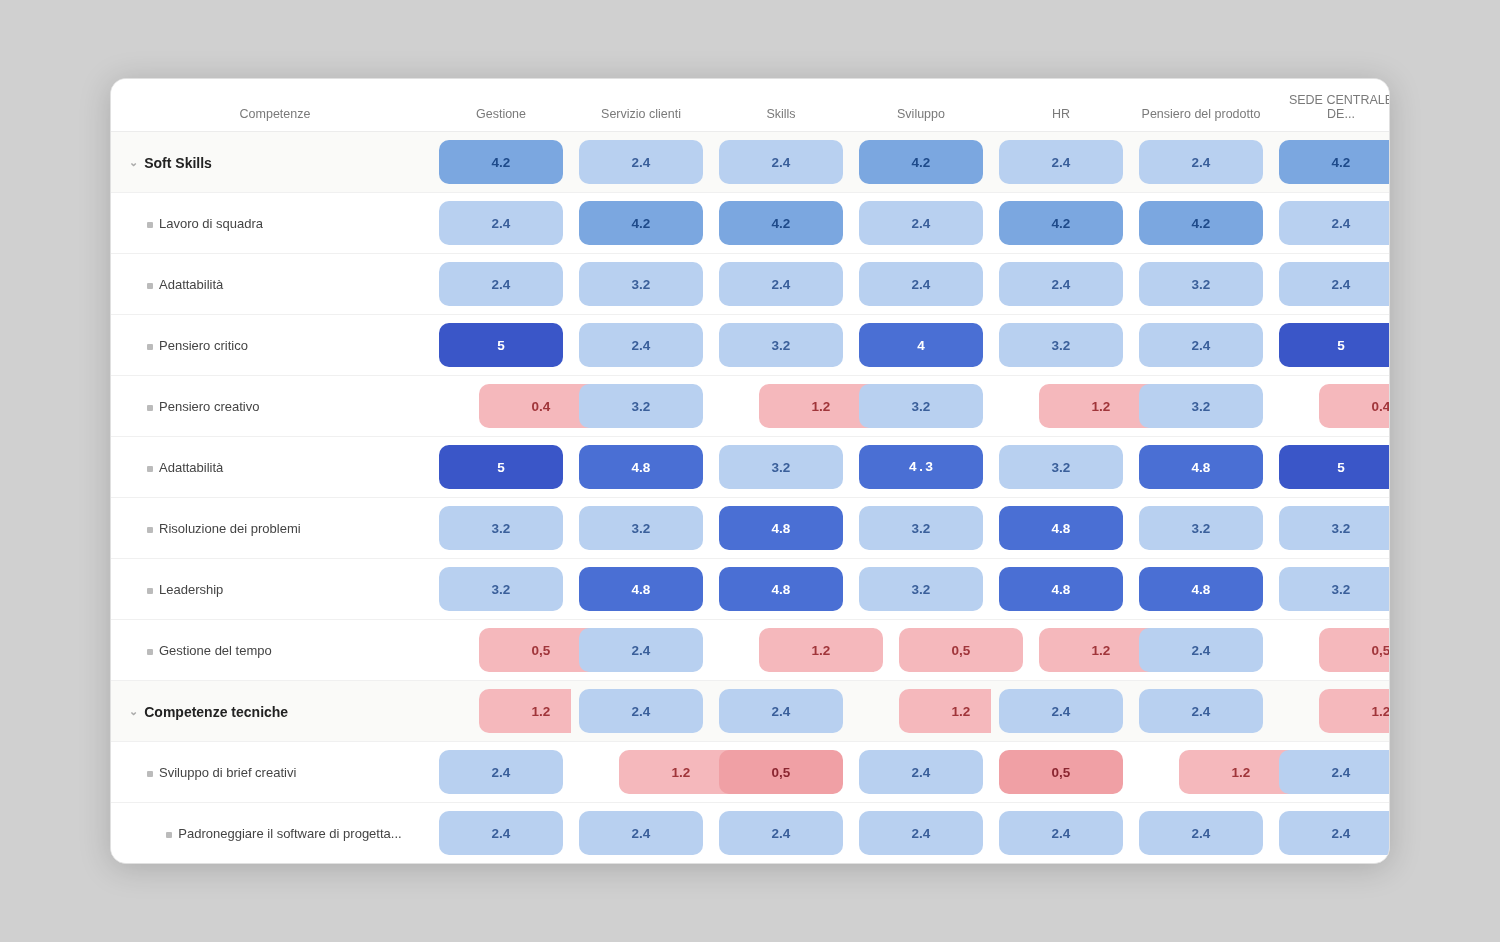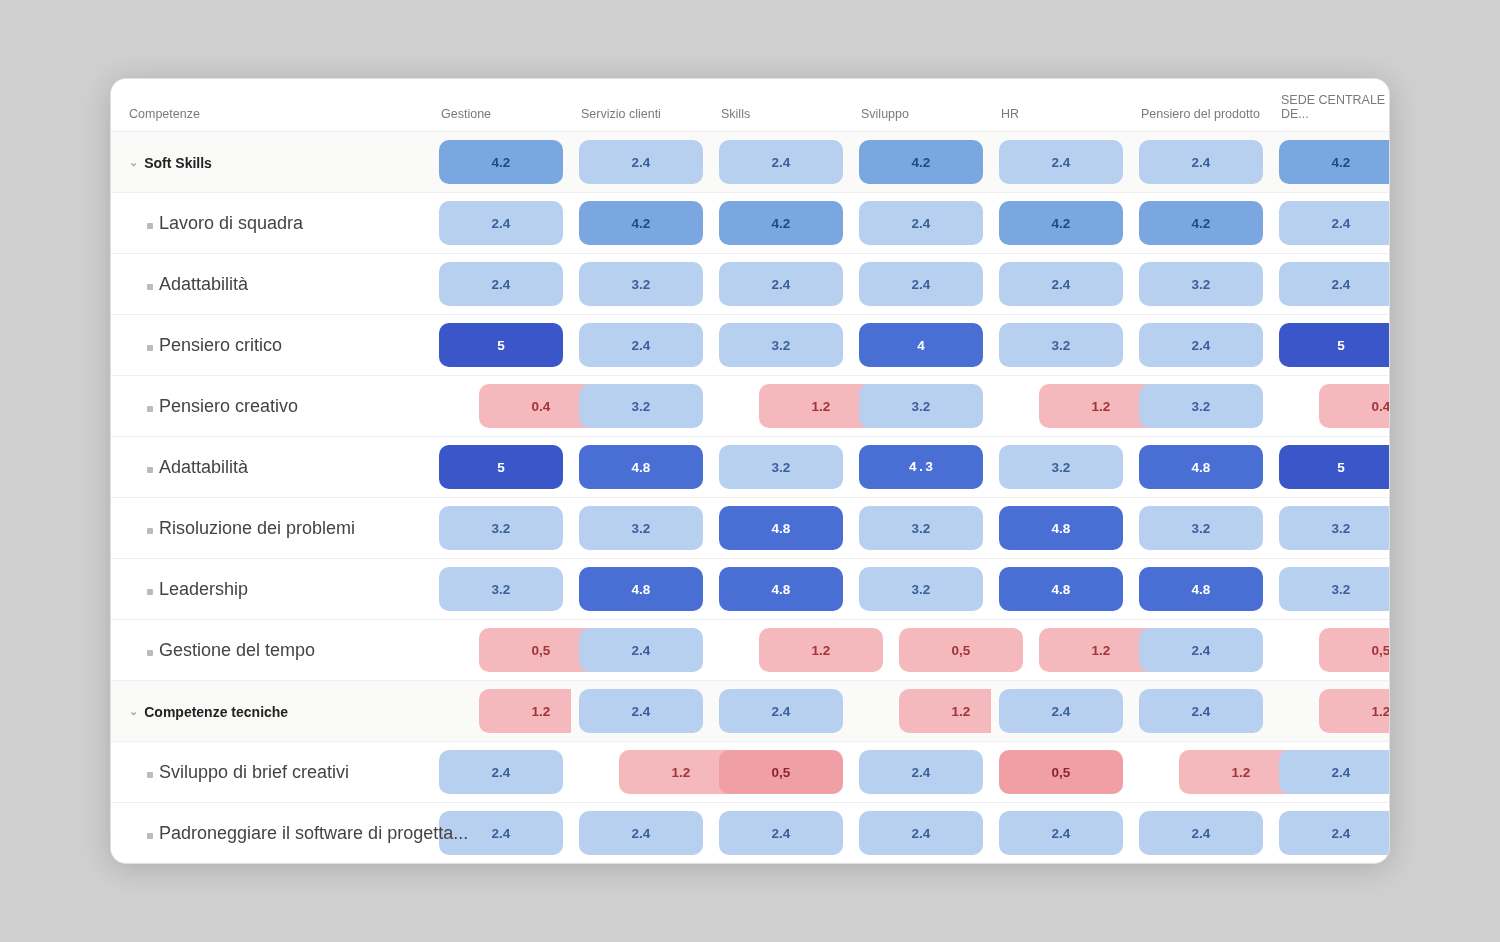--- a/index.html
+++ b/index.html
@@ -28,50 +28,51 @@
       table-layout: fixed;
     }
     col.competenze { width: 320px; }
     col.data-col { width: 140px; }
 
     thead tr th {
       padding: 14px 10px 10px 10px;
       font-size: 12.5px;
       font-weight: 500;
       color: #7a7a7a;
-      text-align: left;
+      text-align: center;
       border-bottom: 1px solid #ececec;
       background: #fff;
       vertical-align: bottom;
     }
     thead tr th.competenze-header {
       padding-left: 18px;
     }
 
     tbody tr {
       border-bottom: 1px solid #f0f0f0;
     }
     tbody tr:last-child {
       border-bottom: none;
+      text-align: center;
     }
 
     .row-group {
       background: #fafaf8;
     }
     .row-sub {
       background: #fff;
     }
 
     td {
       padding: 6px 8px;
       vertical-align: middle;
     }
     td.label-cell {
       padding: 10px 10px 10px 18px;
-      font-size: 18px;
+      font-size: 13px;
       color: #333;
       white-space: nowrap;
     }
     td.label-cell.group-label {
       font-weight: 700;
       font-size: 14px;
       color: #222;
     }
     td.label-cell.sub-label {
       padding-left: 36px;

